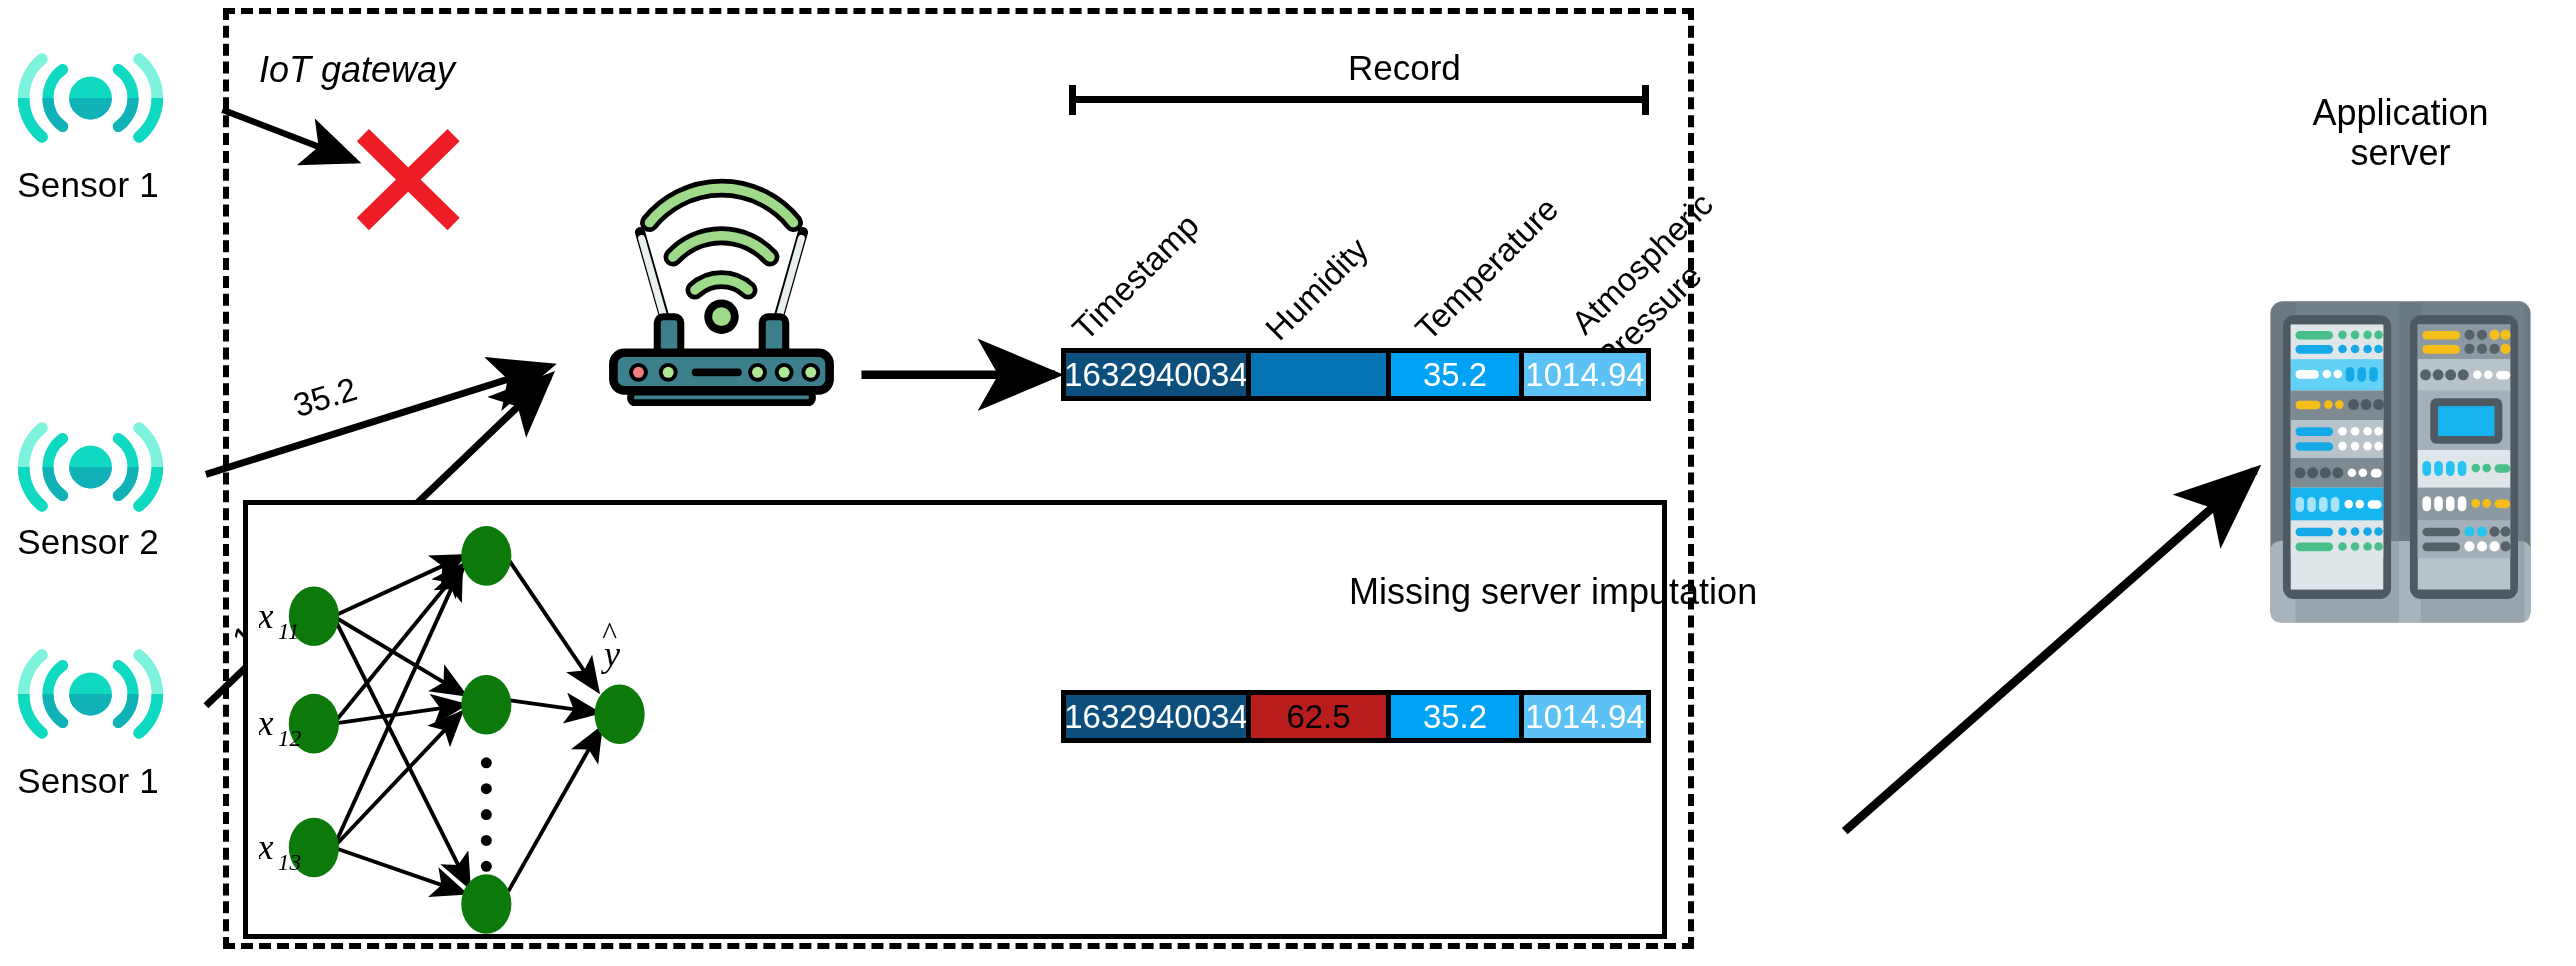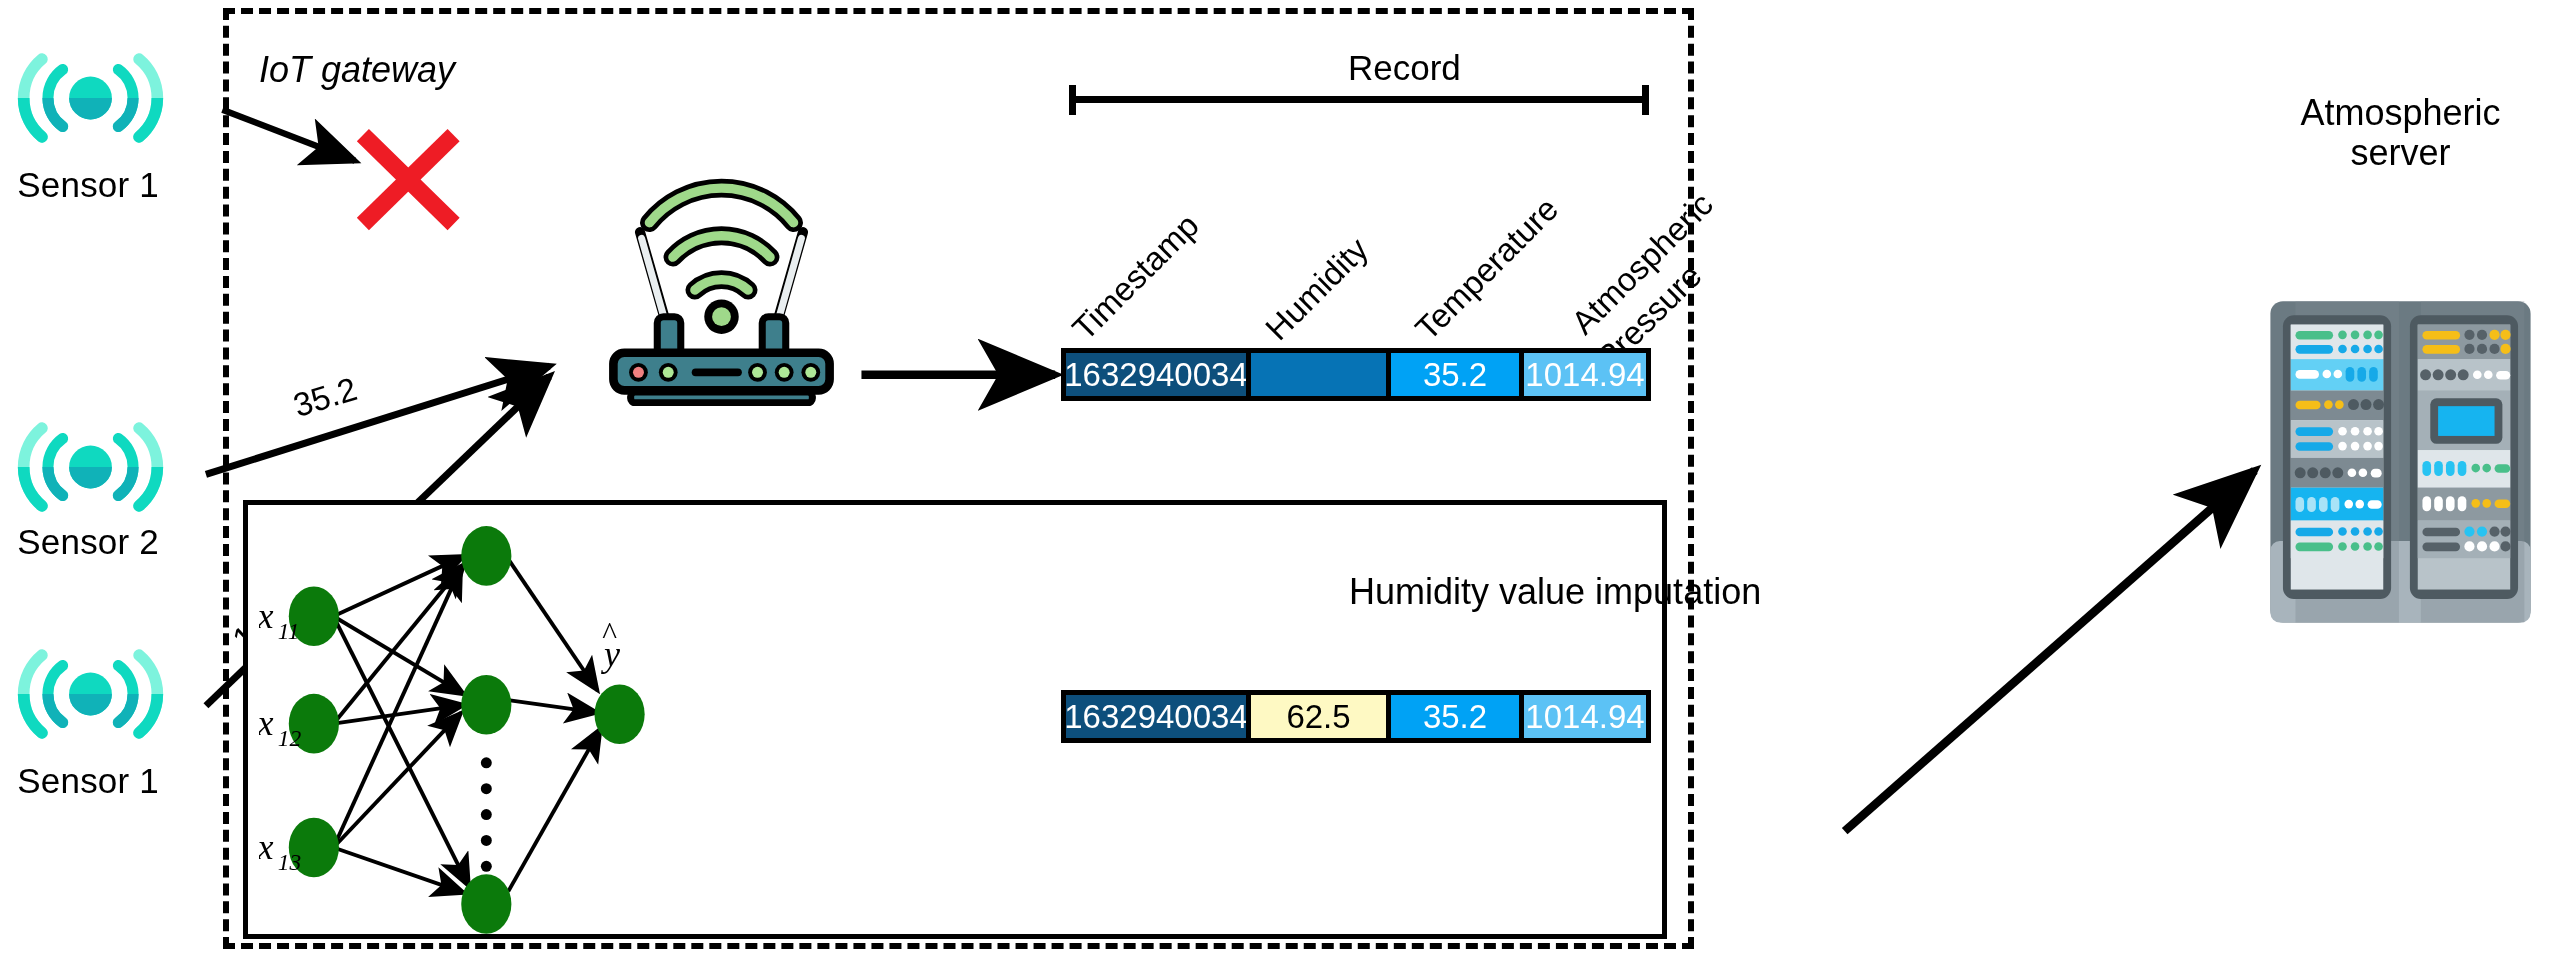--- a/index.html
+++ b/index.html
@@ -211,21 +211,21 @@
   <div class="colhead" style="left:1616px;top:339px;">Pressure</div>
 
   <div class="recbar" style="left:1061px;top:348px;width:590px;height:53px;">
     <div class="cell" style="width:180px;background:#0d4f7c;">1632940034</div>
     <div class="cell" style="width:140px;background:#0673b5;"></div>
     <div class="cell" style="width:133px;background:#00a2f5;">35.2</div>
     <div class="cell" style="flex:1;background:#5cc2f5;">1014.94</div>
   </div>
 
   <div class="mvi-box"></div>
-  <div class="lbl mvi-label" style="left:1349px;top:571px;">Humidity value imputation</div>
+  <div class="lbl mvi-label" style="left:1349px;top:571px;">Missing server imputation</div>
 
   <svg class="nn" viewBox="0 0 620 530">
     <g stroke="#000" stroke-width="5" fill="none">
       <line x1="95" y1="125" x2="262" y2="48" marker-end="url(#ah)"></line>
       <line x1="95" y1="125" x2="262" y2="225" marker-end="url(#ah)"></line>
       <line x1="95" y1="125" x2="268" y2="470" marker-end="url(#ah)"></line>
       <line x1="95" y1="262" x2="262" y2="58" marker-end="url(#ah)"></line>
       <line x1="95" y1="262" x2="262" y2="238" marker-end="url(#ah)"></line>
       <line x1="95" y1="420" x2="258" y2="62" marker-end="url(#ah)"></line>
       <line x1="95" y1="420" x2="258" y2="248" marker-end="url(#ah)"></line>
@@ -259,26 +259,26 @@
       <text x="24" y="291" font-size="30" font-style="italic">12</text>
       <text x="-2" y="435" font-size="46" font-style="italic">x</text>
       <text x="24" y="449" font-size="30" font-style="italic">13</text>
       <text x="440" y="188" font-size="46" font-style="italic">y</text>
       <text x="438" y="160" font-size="40">^</text>
     </g>
   </svg>
 
   <div class="recbar" style="left:1061px;top:690px;width:590px;height:53px;">
     <div class="cell" style="width:180px;background:#0d4f7c;">1632940034</div>
-    <div class="cell" style="width:140px;background:#fef9c3;color:#000;">62.5</div>
+    <div class="cell" style="width:140px;background:#b91c1c;color:#000;">62.5</div>
     <div class="cell" style="width:133px;background:#00a2f5;">35.2</div>
     <div class="cell" style="flex:1;background:#5cc2f5;">1014.94</div>
   </div>
 
-  <div class="lbl server-label" style="left:2275px;top:93px;width:251px;">Atmospheric server</div>
+  <div class="lbl server-label" style="left:2275px;top:93px;width:251px;">Application server</div>
 
   <svg class="abs" style="left:2267px;top:298px;" width="267" height="337" viewBox="0 0 340 430">
     <rect x="4" y="4" width="332" height="410" rx="16" fill="#6b7a82"></rect>
     <rect x="4" y="310" width="332" height="104" rx="12" fill="#a8b4bc"></rect>
     <rect x="36" y="4" width="132" height="410" fill="#7d8a92" opacity=".35"></rect>
     <rect x="196" y="4" width="132" height="410" fill="#7d8a92" opacity=".35"></rect>
 
     <rect x="20" y="22" width="138" height="362" rx="14" fill="#4e5a61"></rect>
     <rect x="30" y="34" width="118" height="338" fill="#dfe6ea"></rect>
 

